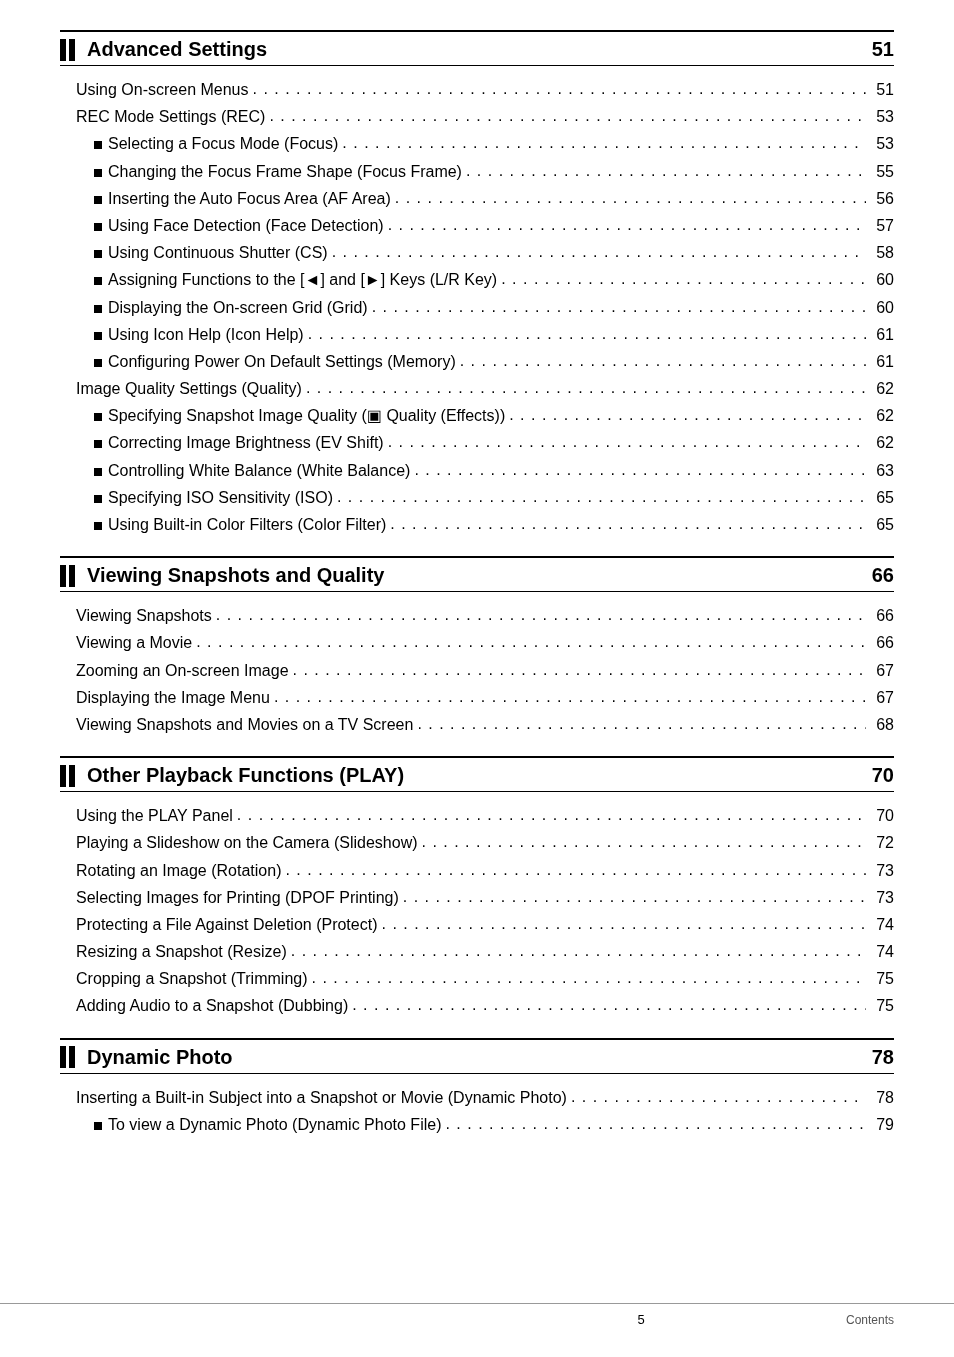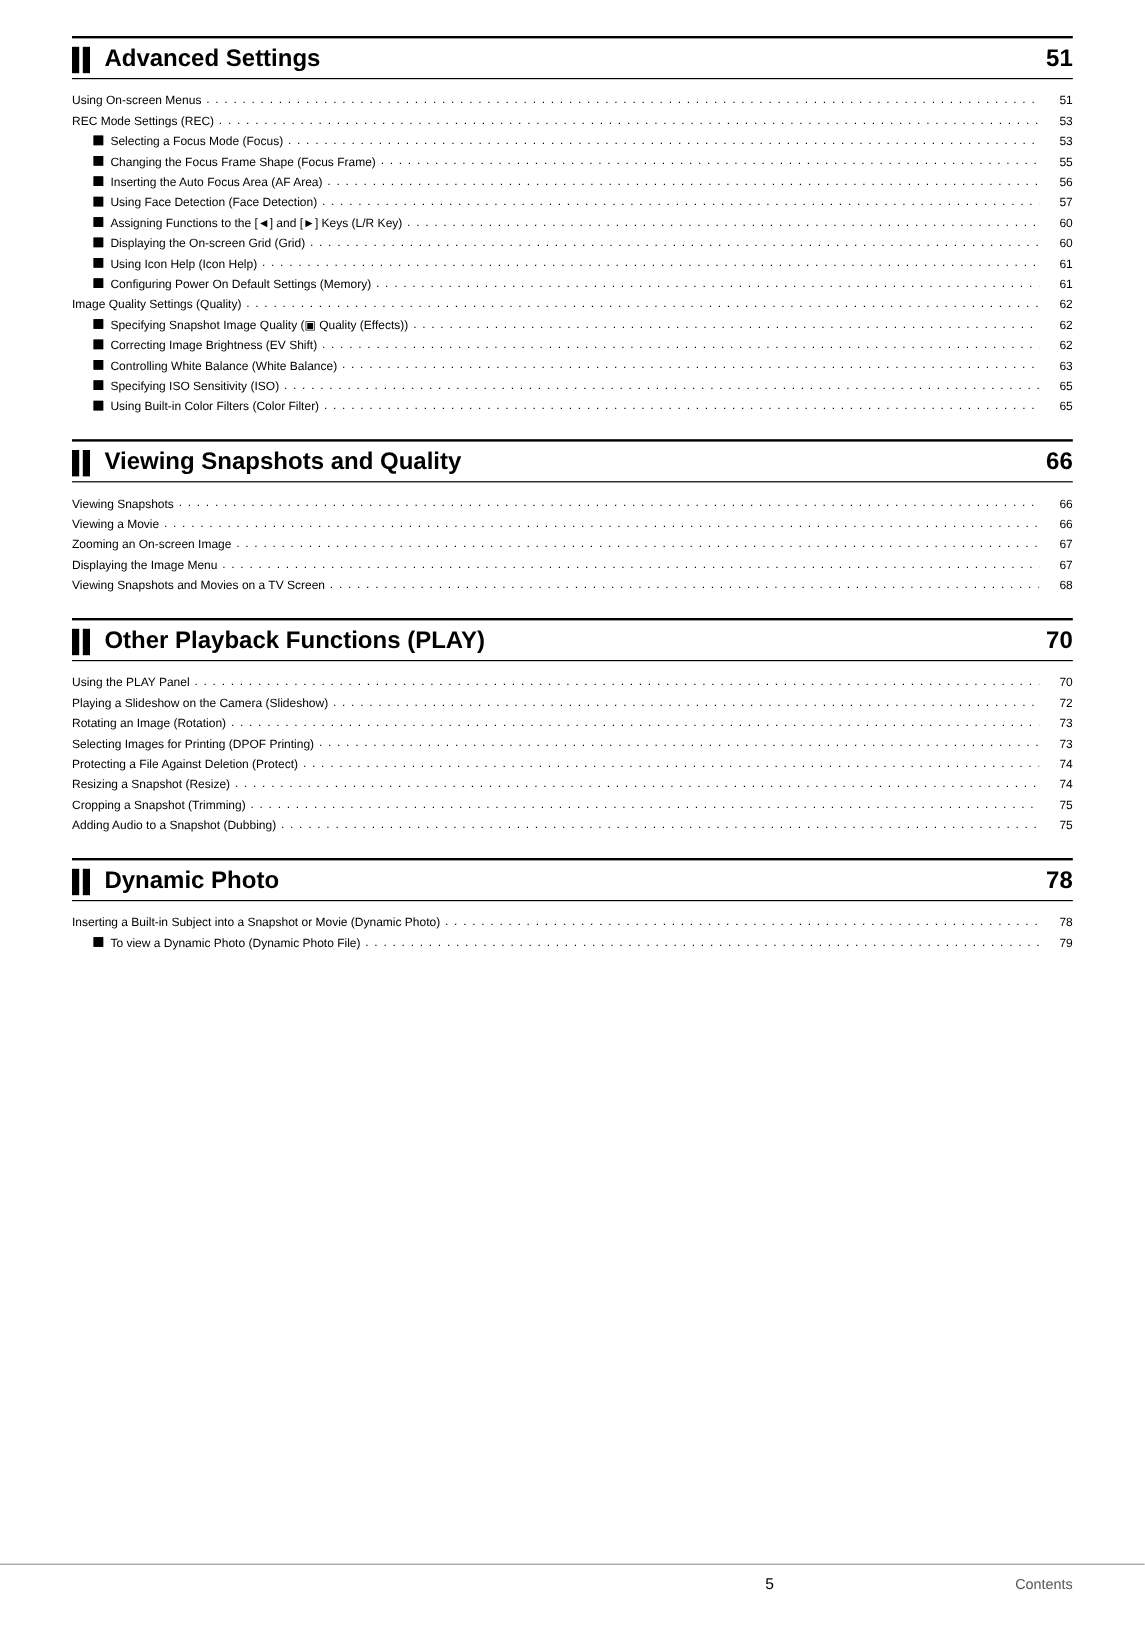--- a/index.html
+++ b/index.html
@@ -38,22 +38,23 @@
       font-weight: bold;
     }
     .section-number {
       font-size: 20px;
       font-weight: bold;
     }
     .toc-entry {
       display: flex;
       align-items: baseline;
       line-height: 1.7;
-      font-size: 10px;
+      font-size: 16px;
       padding-left: 0;
+      margin-left: 16px;
     }
     .toc-entry.sub {
       padding-left: 18px;
     }
     .toc-entry .bullet {
       display: inline-block;
       width: 8px;
       height: 8px;
       border: 1.5px solid #000;
       background: #000;
@@ -125,20 +126,21 @@
       <div class="toc-entry">
         <span class="toc-label">Using On-screen Menus</span>
         <span class="toc-dots"></span>
         <span class="toc-page">51</span>
       </div>
       <div class="toc-entry"><span class="toc-label">REC Mode Settings</span>&nbsp;<span>(REC)</span><span class="toc-dots"></span><span class="toc-page">53</span></div>
       <div class="toc-entry sub"><span class="bullet"></span><span class="toc-label">Selecting a Focus Mode</span>&nbsp;<span>(Focus)</span><span class="toc-dots"></span><span class="toc-page">53</span></div>
       <div class="toc-entry sub"><span class="bullet"></span><span class="toc-label">Changing the Focus Frame Shape</span>&nbsp;<span>(Focus Frame)</span><span class="toc-dots"></span><span class="toc-page">55</span></div>
       <div class="toc-entry sub"><span class="bullet"></span><span class="toc-label">Inserting the Auto Focus Area</span>&nbsp;<span>(AF Area)</span><span class="toc-dots"></span><span class="toc-page">56</span></div>
       <div class="toc-entry sub"><span class="bullet"></span><span class="toc-label">Using Face Detection</span>&nbsp;<span>(Face Detection)</span><span class="toc-dots"></span><span class="toc-page">57</span></div>
+      <div class="toc-entry sub"><span class="bullet"></span><span class="toc-label">Using Continuous Shutter</span>&nbsp;<span>(CS)</span><span class="toc-dots"></span><span class="toc-page">58</span></div>
       <div class="toc-entry sub"><span class="bullet"></span><span class="toc-label">Assigning Functions to the [◄] and [►] Keys</span>&nbsp;<span>(L/R Key)</span><span class="toc-dots"></span><span class="toc-page">60</span></div>
       <div class="toc-entry sub"><span class="bullet"></span><span class="toc-label">Displaying the On-screen Grid</span>&nbsp;<span>(Grid)</span><span class="toc-dots"></span><span class="toc-page">60</span></div>
       <div class="toc-entry sub"><span class="bullet"></span><span class="toc-label">Using Icon Help</span>&nbsp;<span>(Icon Help)</span><span class="toc-dots"></span><span class="toc-page">61</span></div>
       <div class="toc-entry sub"><span class="bullet"></span><span class="toc-label">Configuring Power On Default Settings</span>&nbsp;<span>(Memory)</span><span class="toc-dots"></span><span class="toc-page">61</span></div>
       <div class="toc-entry"><span class="toc-label">Image Quality Settings</span>&nbsp;<span>(Quality)</span><span class="toc-dots"></span><span class="toc-page">62</span></div>
       <div class="toc-entry sub"><span class="bullet"></span><span class="toc-label">Specifying Snapshot Image Quality</span>&nbsp;<span>(▣ Quality (Effects))</span><span class="toc-dots"></span><span class="toc-page">62</span></div>
       <div class="toc-entry sub"><span class="bullet"></span><span class="toc-label">Correcting Image Brightness</span>&nbsp;<span>(EV Shift)</span><span class="toc-dots"></span><span class="toc-page">62</span></div>
       <div class="toc-entry sub"><span class="bullet"></span><span class="toc-label">Controlling White Balance</span>&nbsp;<span>(White Balance)</span><span class="toc-dots"></span><span class="toc-page">63</span></div>
       <div class="toc-entry sub"><span class="bullet"></span><span class="toc-label">Specifying ISO Sensitivity</span>&nbsp;<span>(ISO)</span><span class="toc-dots"></span><span class="toc-page">65</span></div>
       <div class="toc-entry sub"><span class="bullet"></span><span class="toc-label">Using Built-in Color Filters</span>&nbsp;<span>(Color Filter)</span><span class="toc-dots"></span><span class="toc-page">65</span></div>

